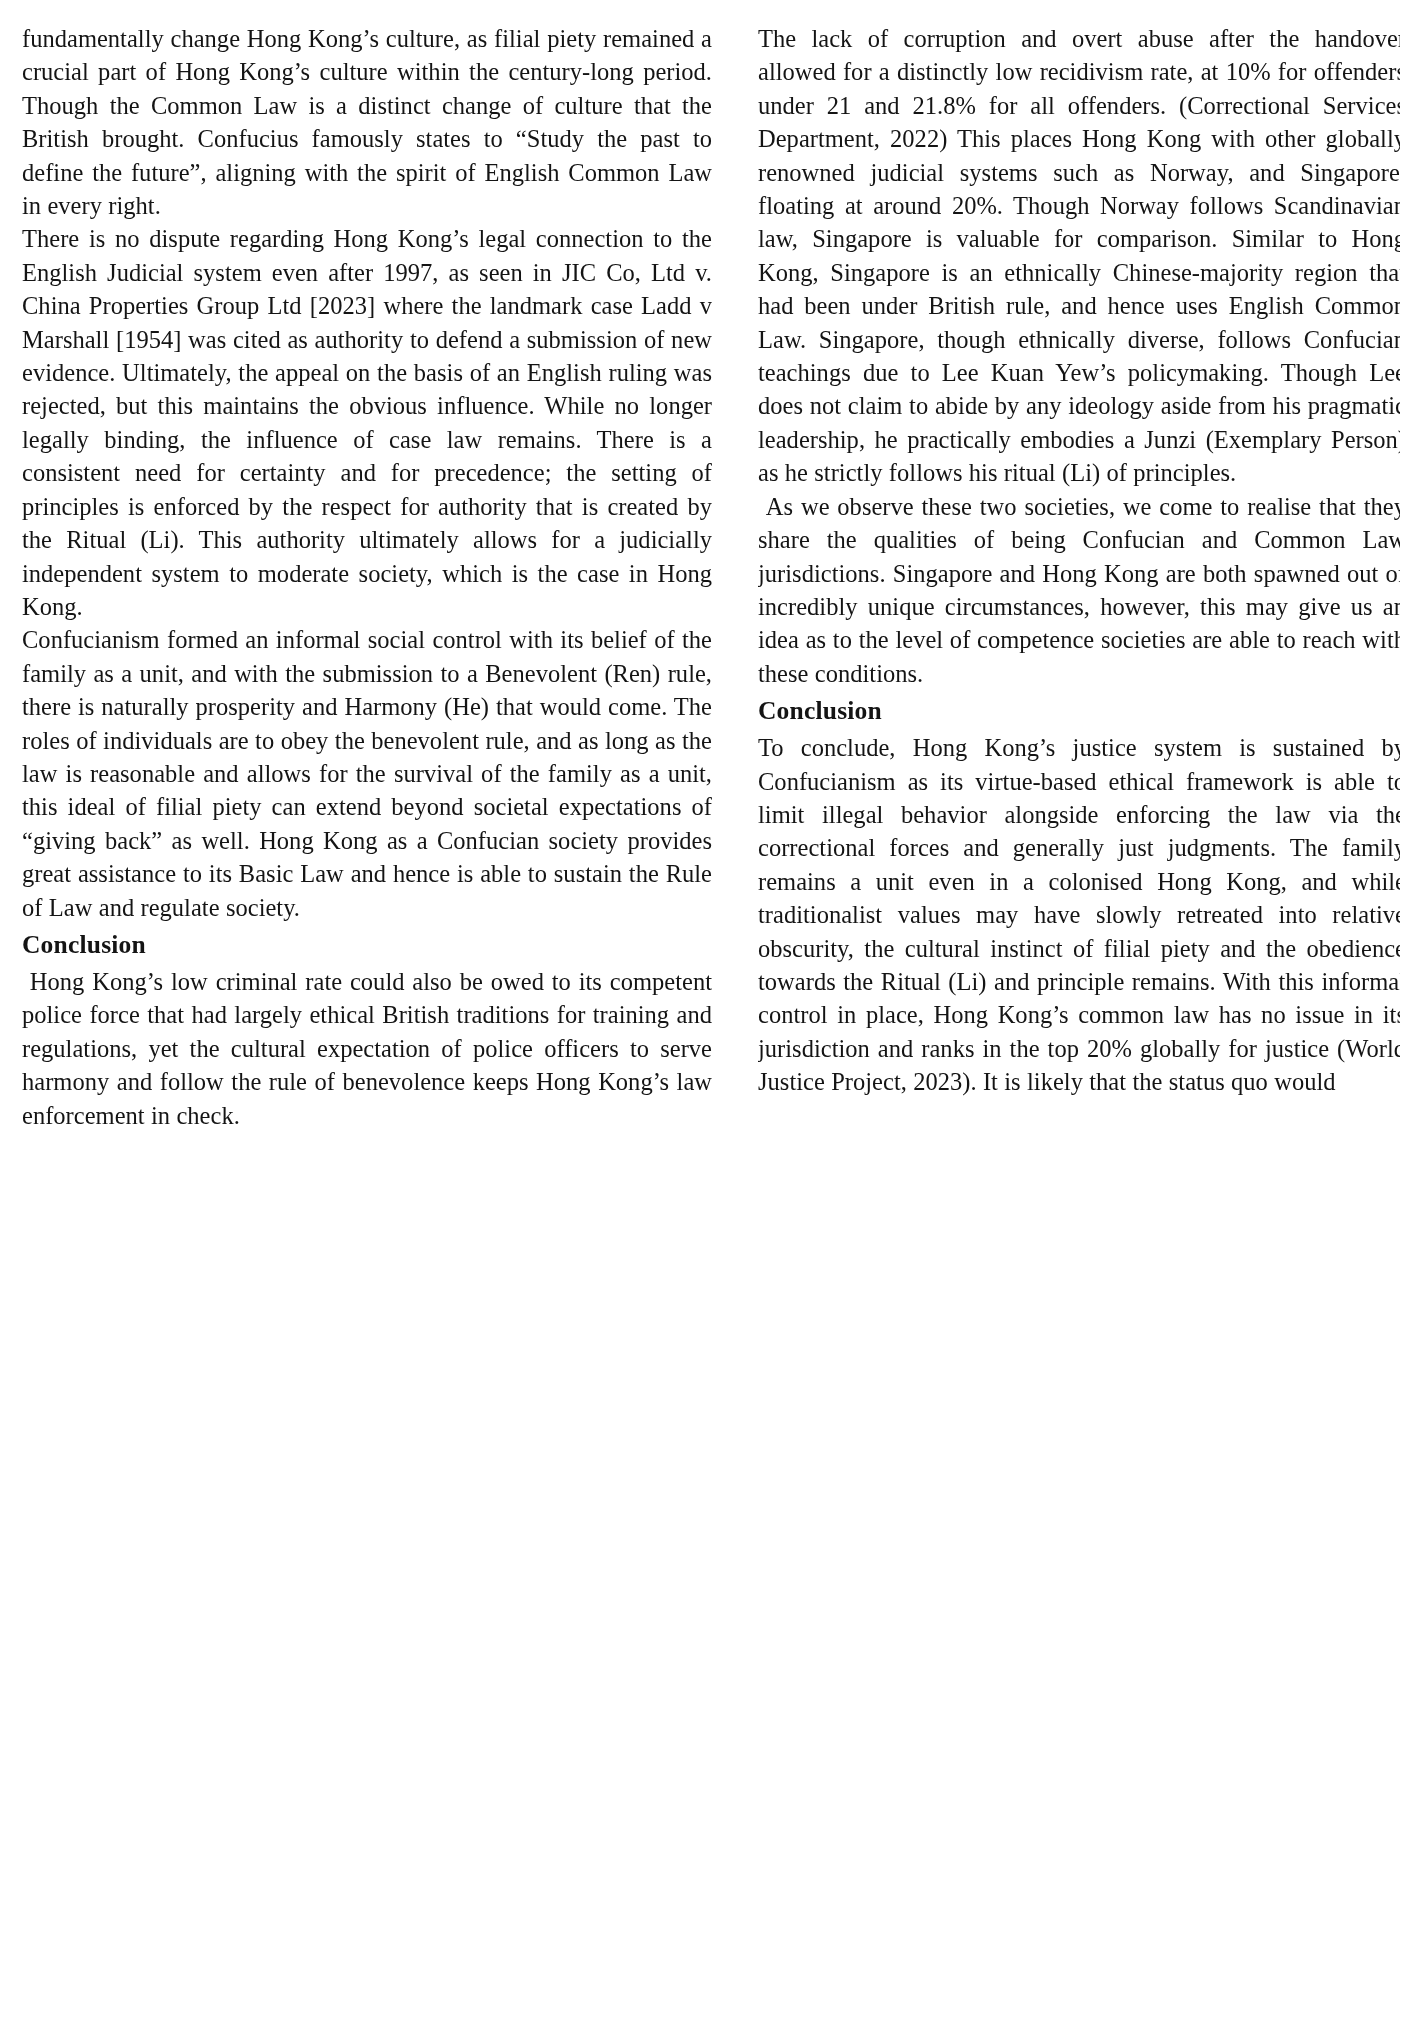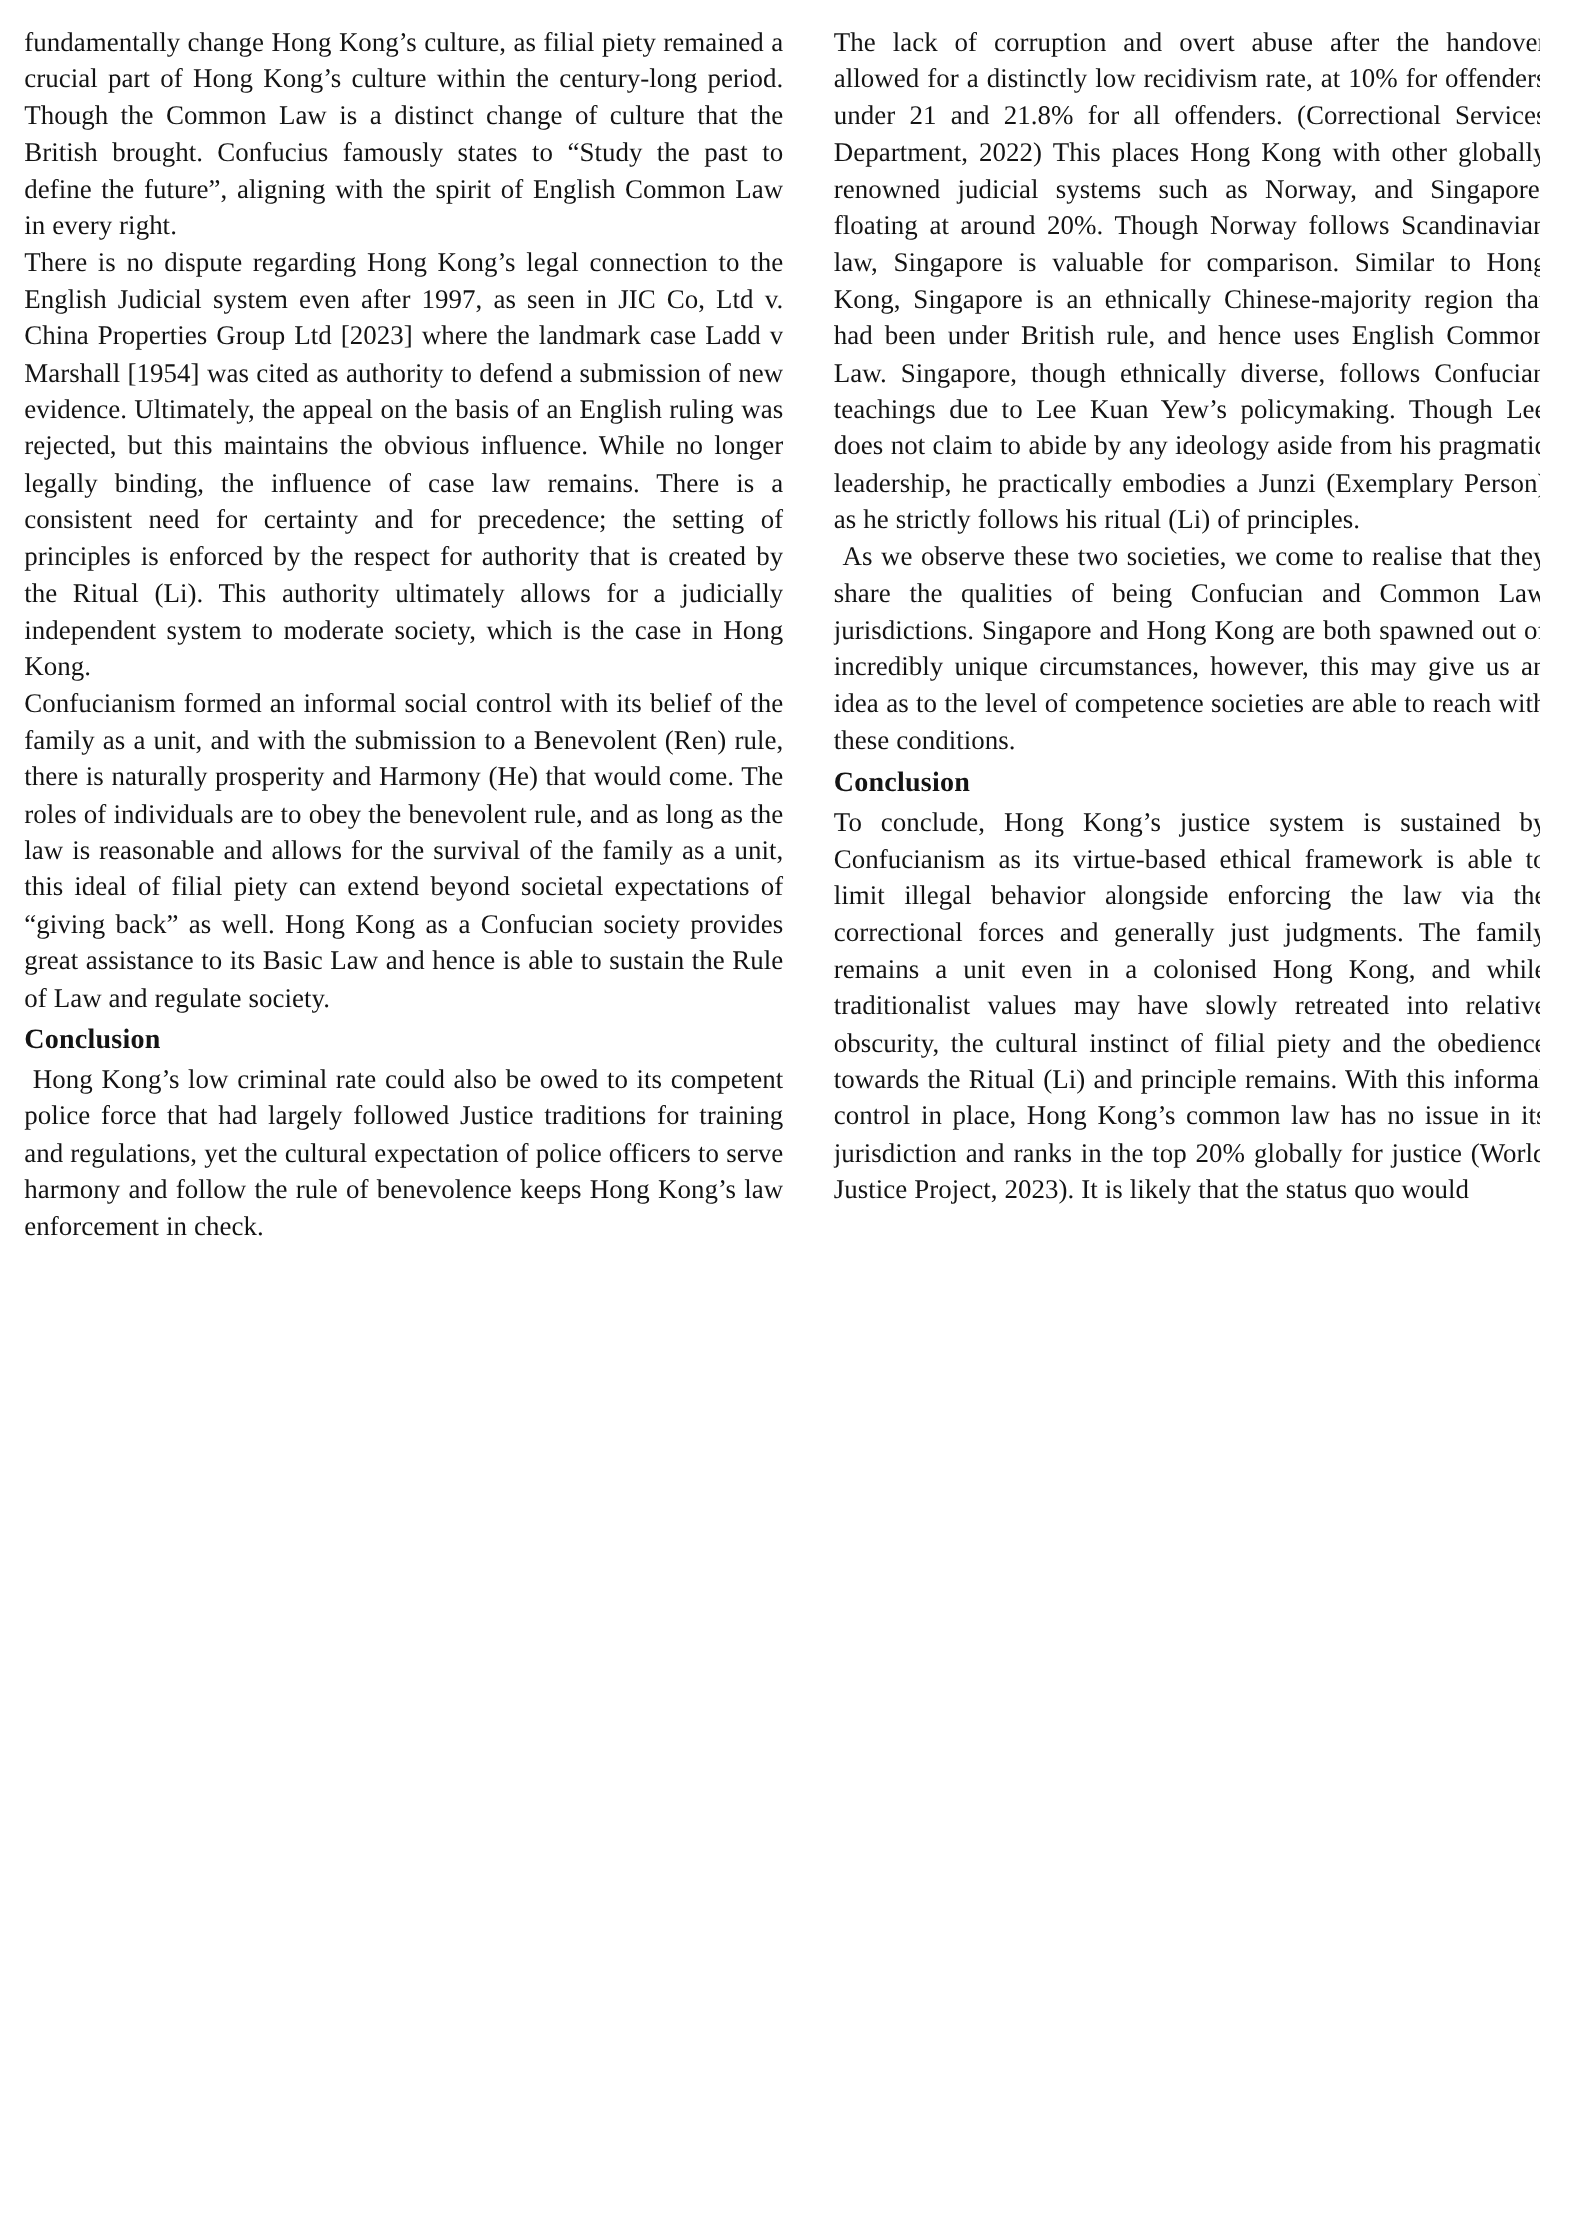--- a/index.html
+++ b/index.html
@@ -80,21 +80,21 @@
     <div class="col left">
 
       <p class="body lastline-left">fundamentally change Hong Kong’s culture, as filial piety remained a crucial part of Hong Kong’s culture within the century-long period. Though the Common Law is a distinct change of culture that the British brought. Confucius famously states to “Study the past to define the future”, aligning with the spirit of English Common Law in every right.</p>
 
       <p class="body lastline-left">There is no dispute regarding Hong Kong’s legal connection to the English Judicial system even after 1997, as seen in JIC Co, Ltd v. China Properties Group Ltd [2023] where the landmark case Ladd v Marshall [1954] was cited as authority to defend a submission of new evidence. Ultimately, the appeal on the basis of an English ruling was rejected, but this maintains the obvious influence. While no longer legally binding, the influence of case law remains. There is a consistent need for certainty and for precedence; the setting of principles is enforced by the respect for authority that is created by the Ritual (Li). This authority ultimately allows for a judicially independent system to moderate society, which is the case in Hong Kong.</p>
 
       <p class="body lastline-left">Confucianism formed an informal social control with its belief of the family as a unit, and with the submission to a Benevolent (Ren) rule, there is naturally prosperity and Harmony (He) that would come. The roles of individuals are to obey the benevolent rule, and as long as the law is reasonable and allows for the survival of the family as a unit, this ideal of filial piety can extend beyond societal expectations of “giving back” as well. Hong Kong as a Confucian society provides great assistance to its Basic Law and hence is able to sustain the Rule of Law and regulate society.</p>
 
       <h2 class="heading">Conclusion</h2>
 
-      <p class="body lastline-left indent-sp">Hong Kong’s low criminal rate could also be owed to its competent police force that had largely followed Justice traditions for training and regulations, yet the cultural expectation of police officers to serve harmony and follow the rule of benevolence keeps Hong Kong’s law enforcement in check.</p>
+      <p class="body lastline-left indent-sp">Hong Kong’s low criminal rate could also be owed to its competent police force that had largely ethical British traditions for training and regulations, yet the cultural expectation of police officers to serve harmony and follow the rule of benevolence keeps Hong Kong’s law enforcement in check.</p>
 
     </div>
 
     <div class="col right">
 
       <p class="body lastline-left">The lack of corruption and overt abuse after the handover allowed for a distinctly low recidivism rate, at 10% for offenders under 21 and 21.8% for all offenders. (Correctional Services Department, 2022) This places Hong Kong with other globally renowned judicial systems such as Norway, and Singapore, floating at around 20%. Though Norway follows Scandinavian law, Singapore is valuable for comparison. Similar to Hong Kong, Singapore is an ethnically Chinese-majority region that had been under British rule, and hence uses English Common Law. Singapore, though ethnically diverse, follows Confucian teachings due to Lee Kuan Yew’s policymaking. Though Lee does not claim to abide by any ideology aside from his pragmatic leadership, he practically embodies a Junzi (Exemplary Person) as he strictly follows his ritual (Li) of principles.</p>
 
       <p class="body lastline-left indent-sp">As we observe these two societies, we come to realise that they share the qualities of being Confucian and Common Law jurisdictions. Singapore and Hong Kong are both spawned out of incredibly unique circumstances, however, this may give us an idea as to the level of competence societies are able to reach with these conditions.</p>
 
       <h2 class="heading spaced">Conclusion</h2>

